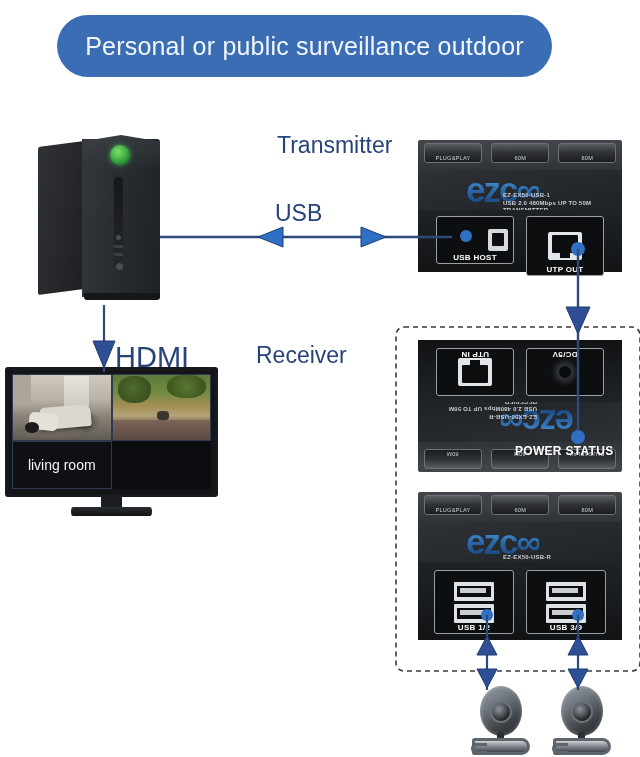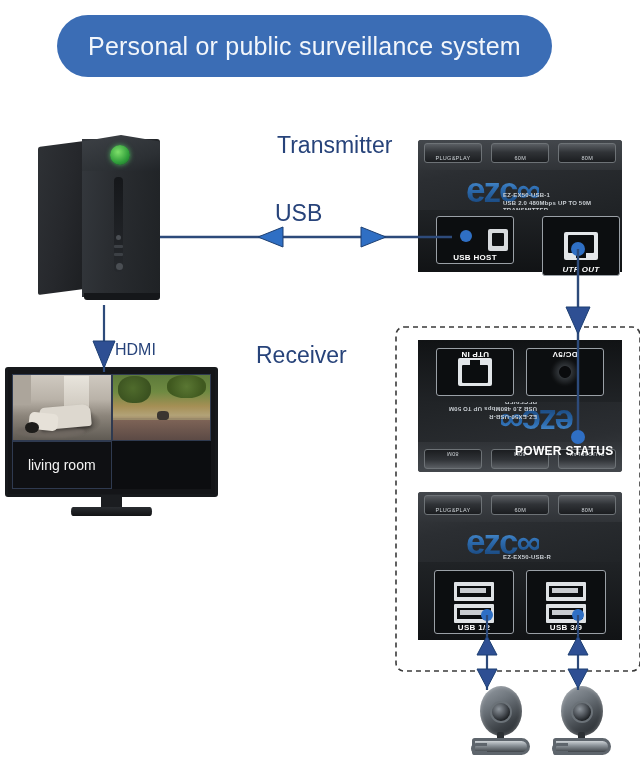--- a/index.html
+++ b/index.html
@@ -17,21 +17,21 @@
     display:flex;align-items:center;justify-content:center;
   }
   .banner-text{
     color:#f2f6fb;font-size:25px;letter-spacing:.2px;white-space:nowrap;
   }
 
   
   .lbl{position:absolute;color:#27437a;white-space:nowrap;}
   #lbl-transmitter{left:277px;top:132px;font-size:23px;}
   #lbl-usb{left:275px;top:200px;font-size:23px;}
-  #lbl-hdmi{left:115px;top:341px;font-size:16px;}
+  #lbl-hdmi{left:115px;top:341px;font-size:29px;}
   #lbl-receiver{left:256px;top:342px;font-size:23px;}
 
   
   .pc{position:absolute;left:38px;top:133px;width:124px;height:168px;}
   .pc-side{
     position:absolute;left:0;top:14px;width:46px;height:148px;
     background:linear-gradient(100deg,#2e3135 0%,#26282c 55%,#1d1f22 100%);
     transform:skewY(-7.5deg);transform-origin:top left;border-radius:2px 0 0 2px;
   }
   .pc-front{
@@ -172,21 +172,21 @@
     content:"";position:absolute;left:-4px;top:2px;width:16px;height:11px;
     border:3px solid #5e656c;border-right:none;border-radius:8px 0 0 8px;box-sizing:border-box;
   }
 </style>
 </head>
 <body>
 
 <div id="stage">
 
   <div class="banner">
-    <div class="banner-text">Personal or public surveillance system</div>
+    <div class="banner-text">Personal or public surveillance outdoor</div>
   </div>
 
   <div class="lbl" id="lbl-transmitter">Transmitter</div>
   <div class="lbl" id="lbl-usb">USB</div>
   <div class="lbl" id="lbl-hdmi">HDMI</div>
   <div class="lbl" id="lbl-receiver">Receiver</div>
 
   <div class="pc">
     <div class="pc-side"></div>
     <div class="pc-front"></div>
@@ -249,21 +249,21 @@
       <div>USB 2.0 480Mbps UP TO 50M</div>
       <div>TRANSMITTER</div>
     </div>
     <div class="dev-face"></div>
     <div class="port-well" style="left:18px;top:76px;width:78px;height:48px;padding-left:45px;">
       <div class="usb-b">
           <i></i>
         </div>
       <div class="port-label">USB HOST</div>
     </div>
-    <div class="port-well" style="left:124px;top:76px;width:78px;height:60px;font-style:italic;">
+    <div class="port-well" style="left:108px;top:76px;width:78px;height:60px;">
       <div class="rj45">
           <i></i>
           <b></b>
         </div>
       <div class="port-label">UTP OUT</div>
     </div>
   </div>
 
   <div class="dev flip" style="left:418px;top:340px;width:204px;height:132px;">
     <div class="dev-body"></div>

